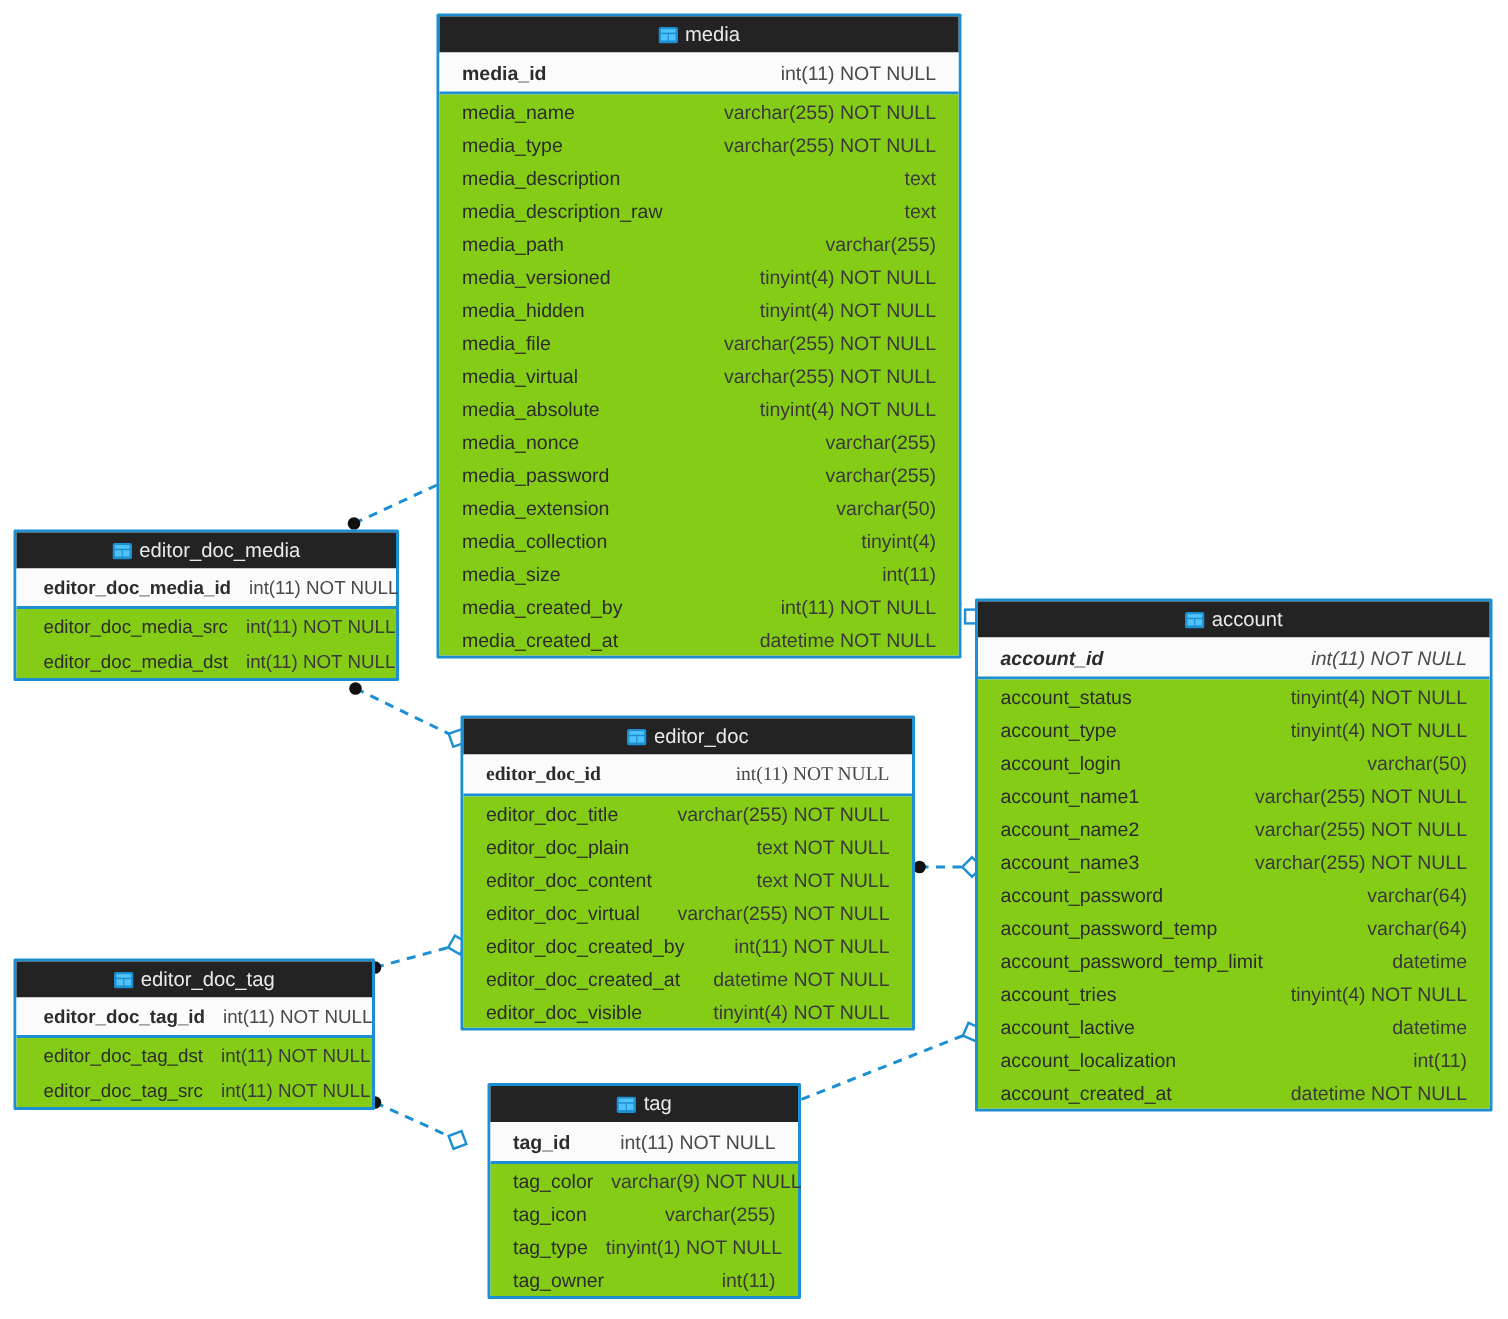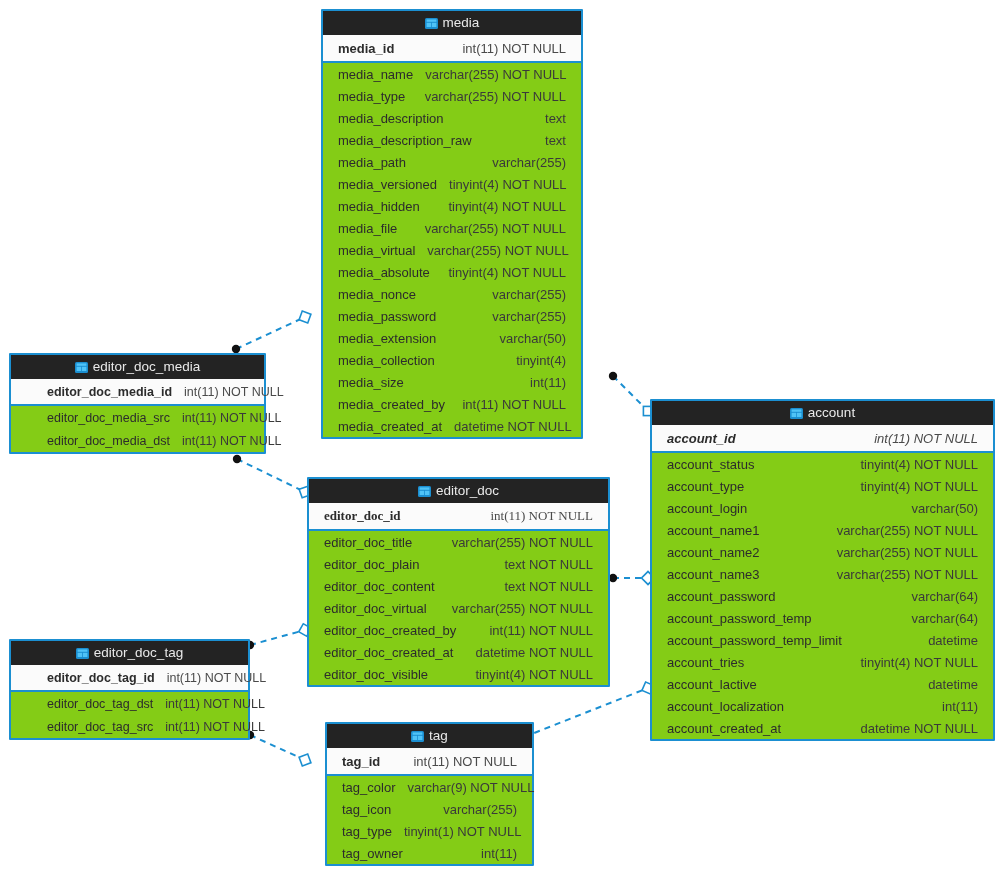--- a/index.html
+++ b/index.html
@@ -58,21 +58,21 @@
     color:#2c2c2c;
     white-space:nowrap;
     box-sizing:border-box;
   }
   .pk-row .col{font-weight:bold;height:26px;}
   .pk-row .col .col-type{font-weight:normal;color:#4a4a4a;}
   .col-name{text-align:left;}
   .col-type{text-align:right;color:#3a3a3a;padding-left:12px;}
 
   
-  .tight .col{font-size:12.5px;padding:0 18px;height:23px;margin-left:18px;}
+  .tight .col{font-size:12.5px;padding:0 18px;height:23px;}
   .tight .pk-row .col{height:25px;}
 </style>
 </head>
 <body>
 
 <div id="canvas">
   <svg id="edges" width="1005" height="879" viewBox="0 0 1005 879">
       <g>
         <line x1="236" y1="349" x2="305" y2="317" stroke="#1b8fd1" stroke-width="2" stroke-dasharray="6 5"></line>
         <circle cx="236" cy="349" r="4.2" fill="#111111"></circle>
@@ -102,21 +102,21 @@
         <line x1="250" y1="735" x2="305" y2="760" stroke="#1b8fd1" stroke-width="2" stroke-dasharray="6 5"></line>
         <circle cx="250" cy="735" r="4.2" fill="#111111"></circle>
         <rect x="300.4" y="755.4" width="9.2" height="9.2" fill="#ffffff" stroke="#1b8fd1" stroke-width="1.6" transform="rotate(69.44395478041653 305 760)"></rect>
       </g>
       <g>
         <line x1="524" y1="737" x2="648" y2="688" stroke="#1b8fd1" stroke-width="2" stroke-dasharray="6 5"></line>
         <circle cx="524" cy="737" r="4.2" fill="#111111"></circle>
         <rect x="643.4" y="683.4" width="9.2" height="9.2" fill="#ffffff" stroke="#1b8fd1" stroke-width="1.6" transform="rotate(23.43798652796853 648 688)"></rect>
       </g>
     </svg>
-<div class="entity" id="tbl-media" style="left: 321px; top: 9px; width: 262px; border-color: rgb(27, 143, 209);">
+<div class="entity" id="tbl-media" style="left: 291px; top: 9px; width: 350px; border-color: rgb(27, 143, 209);">
       <div class="entity-header" style="background: rgb(35, 35, 35); color: rgb(233, 233, 233);"><span class="tbl-icon"><svg viewBox="0 0 13 11" width="13" height="11">
             <rect x="0" y="0" width="13" height="11" rx="1.5" fill="#1b8fd1"></rect>
             <rect x="1.6" y="1.4" width="9.8" height="2.4" fill="#4fc3f7"></rect>
             <rect x="1.6" y="4.8" width="4.5" height="4.2" fill="#4fc3f7"></rect>
             <rect x="6.9" y="4.8" width="4.5" height="4.2" fill="#4fc3f7"></rect>
           </svg></span><span class="entity-name">media</span></div>
       <div class="pk-row" style="border-bottom-color: rgb(27, 143, 209);">
         <div class="col">
           <span class="col-name">media_id</span>
           <span class="col-type">int(11) NOT NULL</span>

